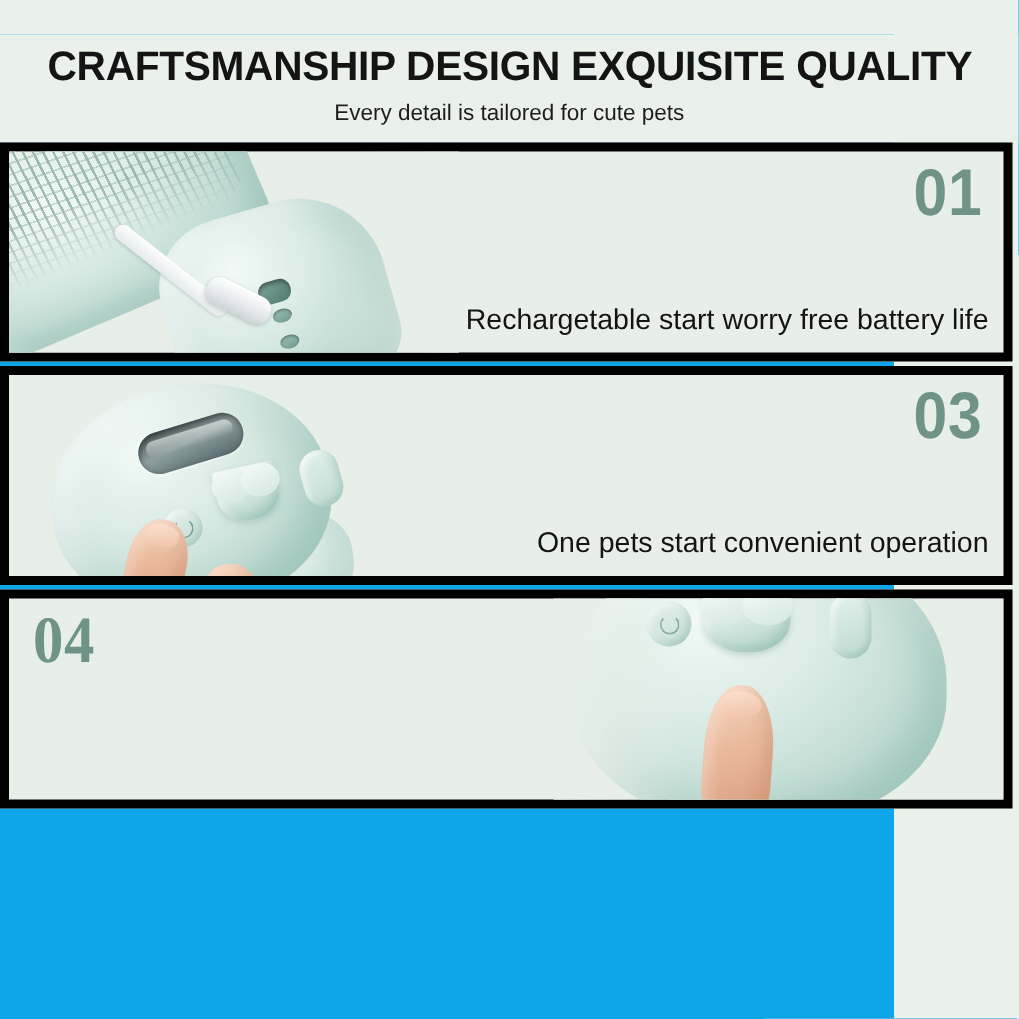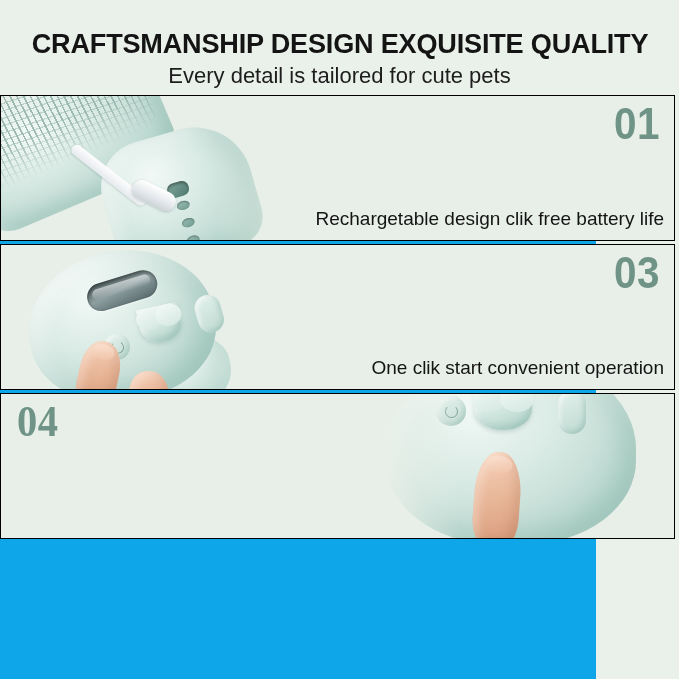--- a/index.html
+++ b/index.html
@@ -19,30 +19,30 @@
     display:flex;flex-direction:column;
     align-items:center;justify-content:flex-start;
     padding-top:4px;box-sizing:border-box;
   }
   .title{
     font-size:27.5px;font-weight:bold;color:#141414;
     letter-spacing:-0.2px;line-height:34px;
     white-space:nowrap;transform:scaleX(0.985);
   }
   .subtitle{
-    font-size:22px;font-weight:400;color:#1d1d1d;
+    font-size:15px;font-weight:400;color:#1d1d1d;
     line-height:30px;white-space:nowrap;
   }
 
   
   .panel{
     position:relative;
     width:675px;margin:0 auto 3px auto;
     height:146px;
-    border:1px solid #000000;
+    border:6px solid #000000;
     background:#e7efe8;
     overflow:hidden;
     box-sizing:border-box;
   }
   .panel:last-child{margin-bottom:0;font-family:Liberation Serif, serif;}
 
   .num{
     position:absolute;top:3px;
     font-size:44px;font-weight:bold;
     color:#6f9487;line-height:50px;
@@ -269,42 +269,42 @@
       <div class="p1-holes">
           <i></i>
           <i></i>
           <i></i>
         </div>
       <div class="p1-cable"></div>
       <div class="p1-plug"></div>
       <div class="soft-fade edge"></div>
     </div>
     <div class="num right">01</div>
-    <div class="caption right">Rechargetable design clik free battery life</div>
+    <div class="caption right">Rechargetable start worry free battery life</div>
   </div>
 
 
   <div class="panel">
     <div class="photo left">
       <div class="bg"></div>
       <div class="p3-stem body-mint"></div>
       <div class="pod p3-pod body-mint">
         <div class="win p3-win"></div>
         <div class="heart p3-heart"></div>
         <div class="pill p3-pill"></div>
         <div class="pwr p3-pwr"></div>
       </div>
       <div class="finger p3-finger">
         <div class="nail" style="left:22%;top:4%;width:56%;height:24%;"></div>
       </div>
       <div class="finger p3-finger2"></div>
       <div class="soft-fade edge"></div>
     </div>
     <div class="num right">03</div>
-    <div class="caption right">One clik start convenient operation</div>
+    <div class="caption right">One pets start convenient operation</div>
   </div>
 
   <div class="panel">
     <div class="photo right">
       <div class="bg"></div>
       <div class="p4-stem body-mint"></div>
       <div class="pod p4-pod body-mint">
 
         <div class="heart p4-heart"></div>
         <div class="pill p4-pill"></div>

